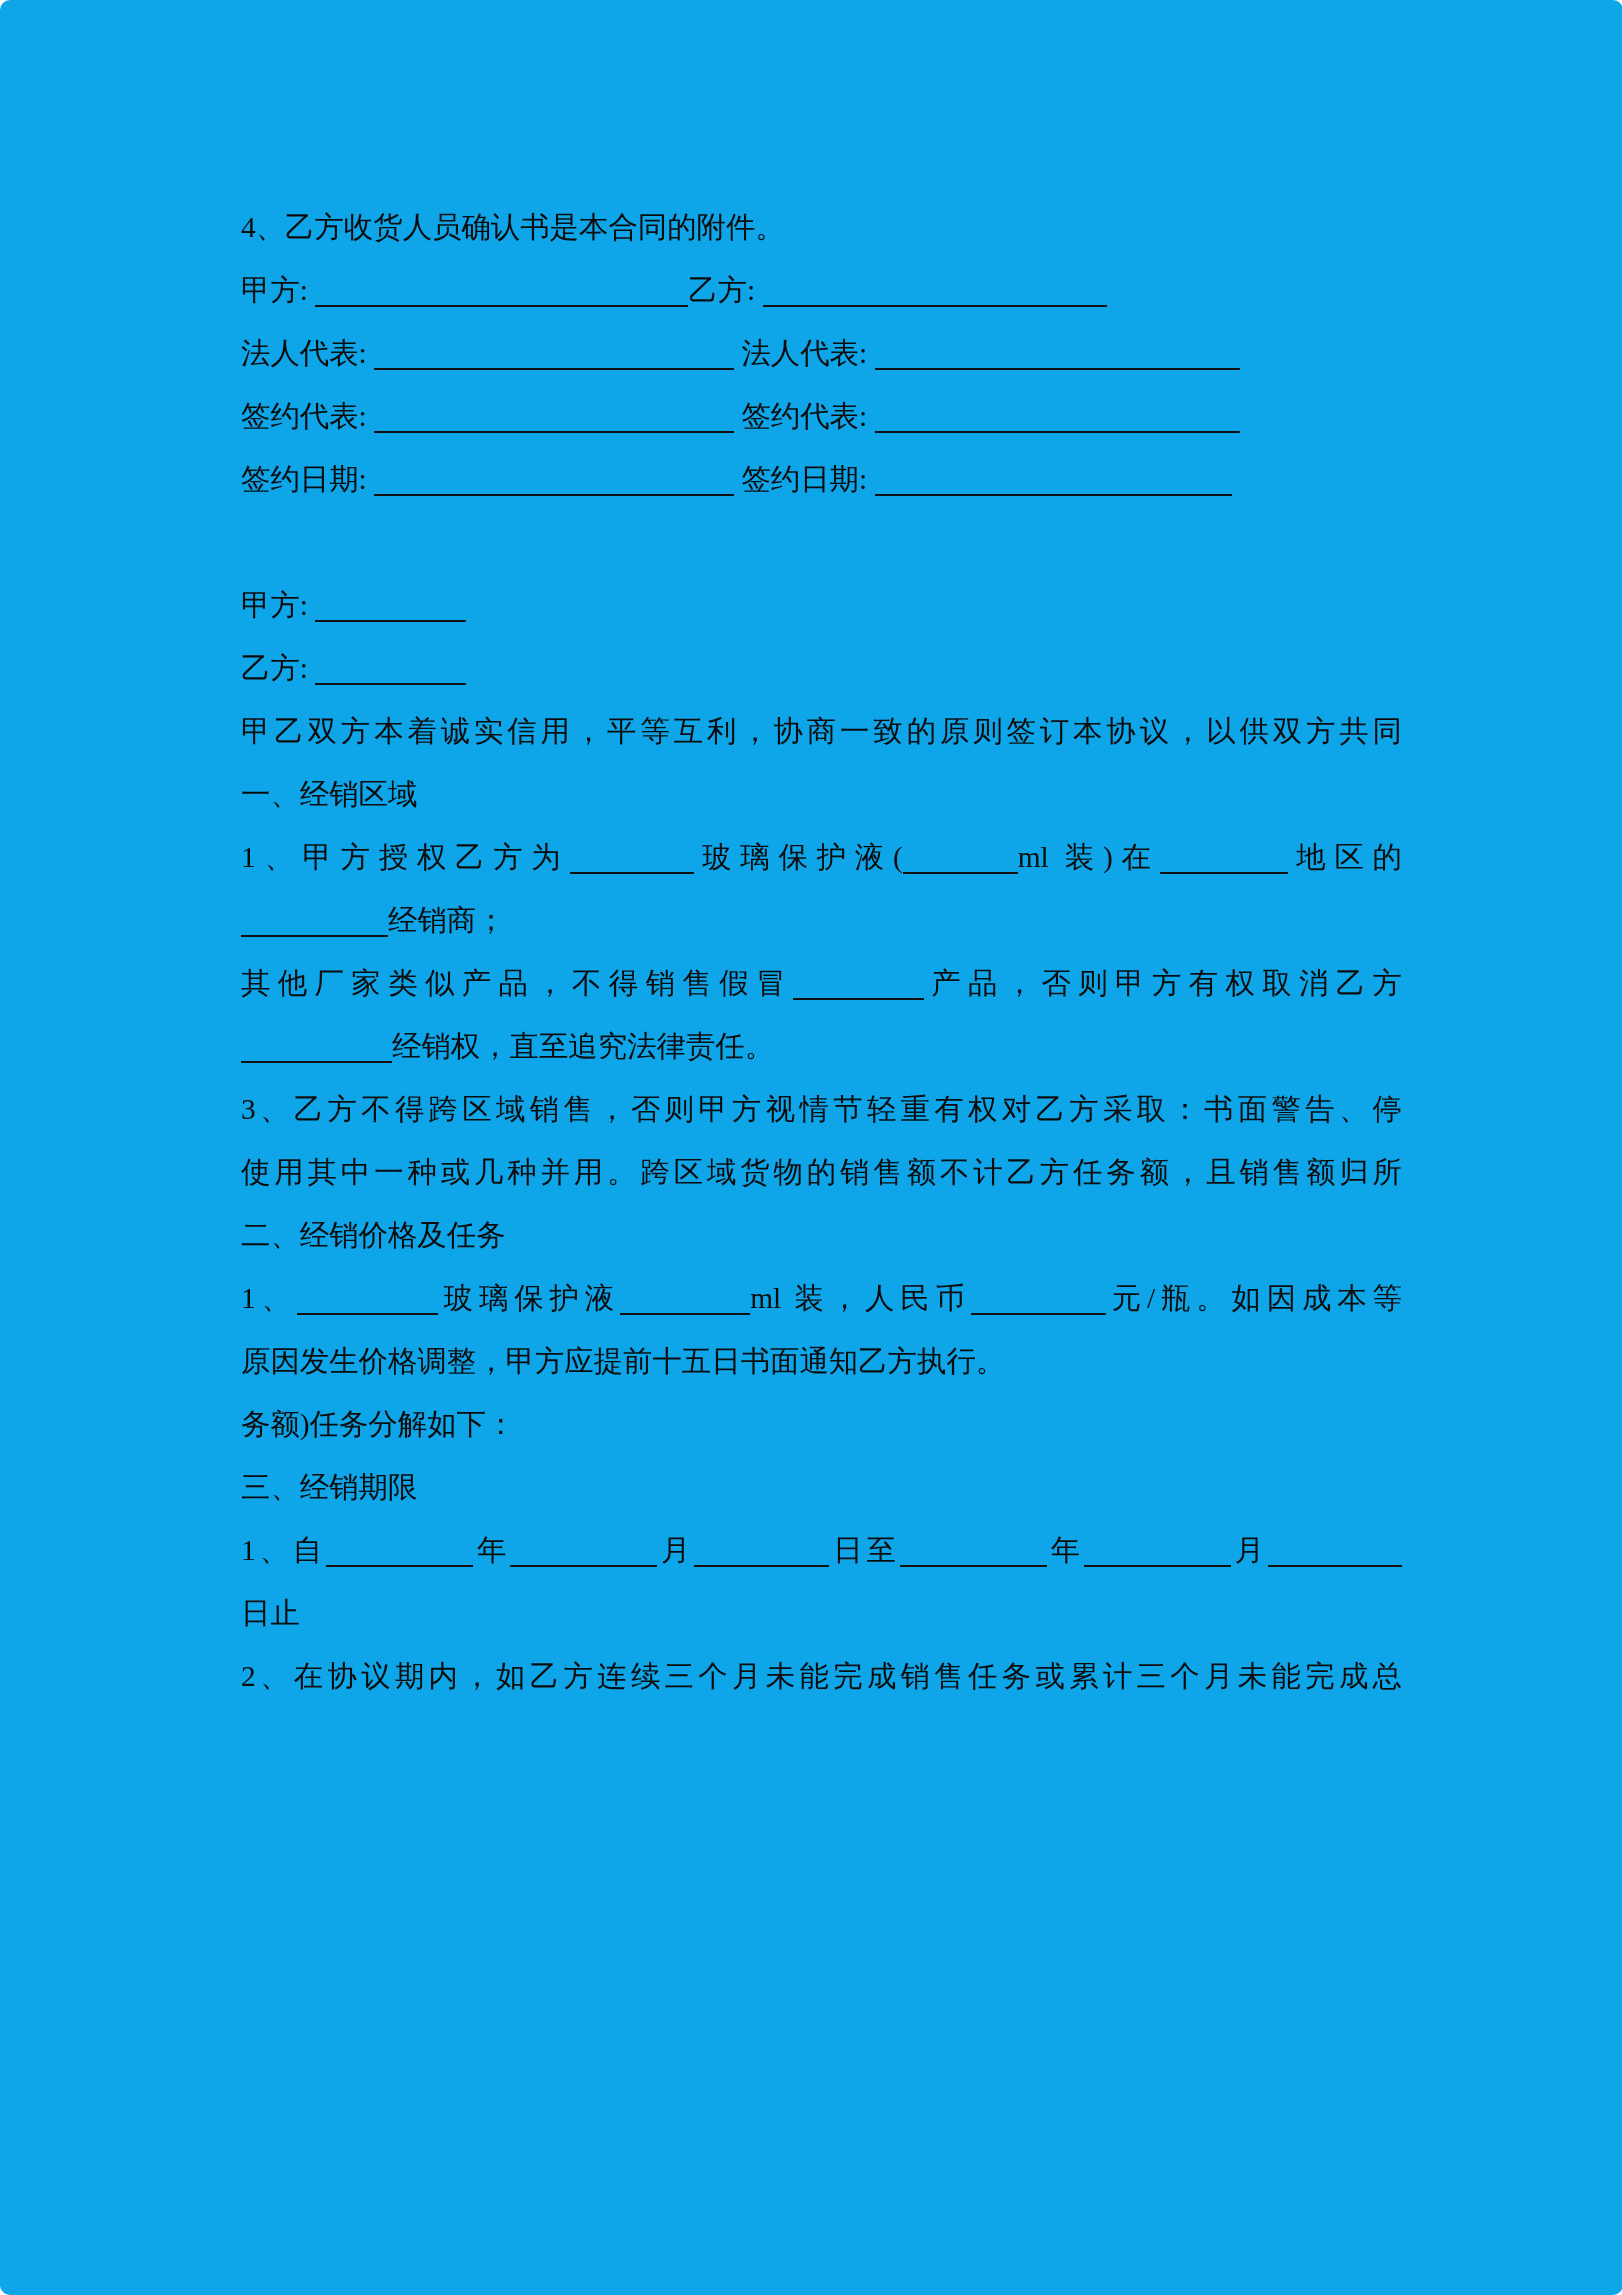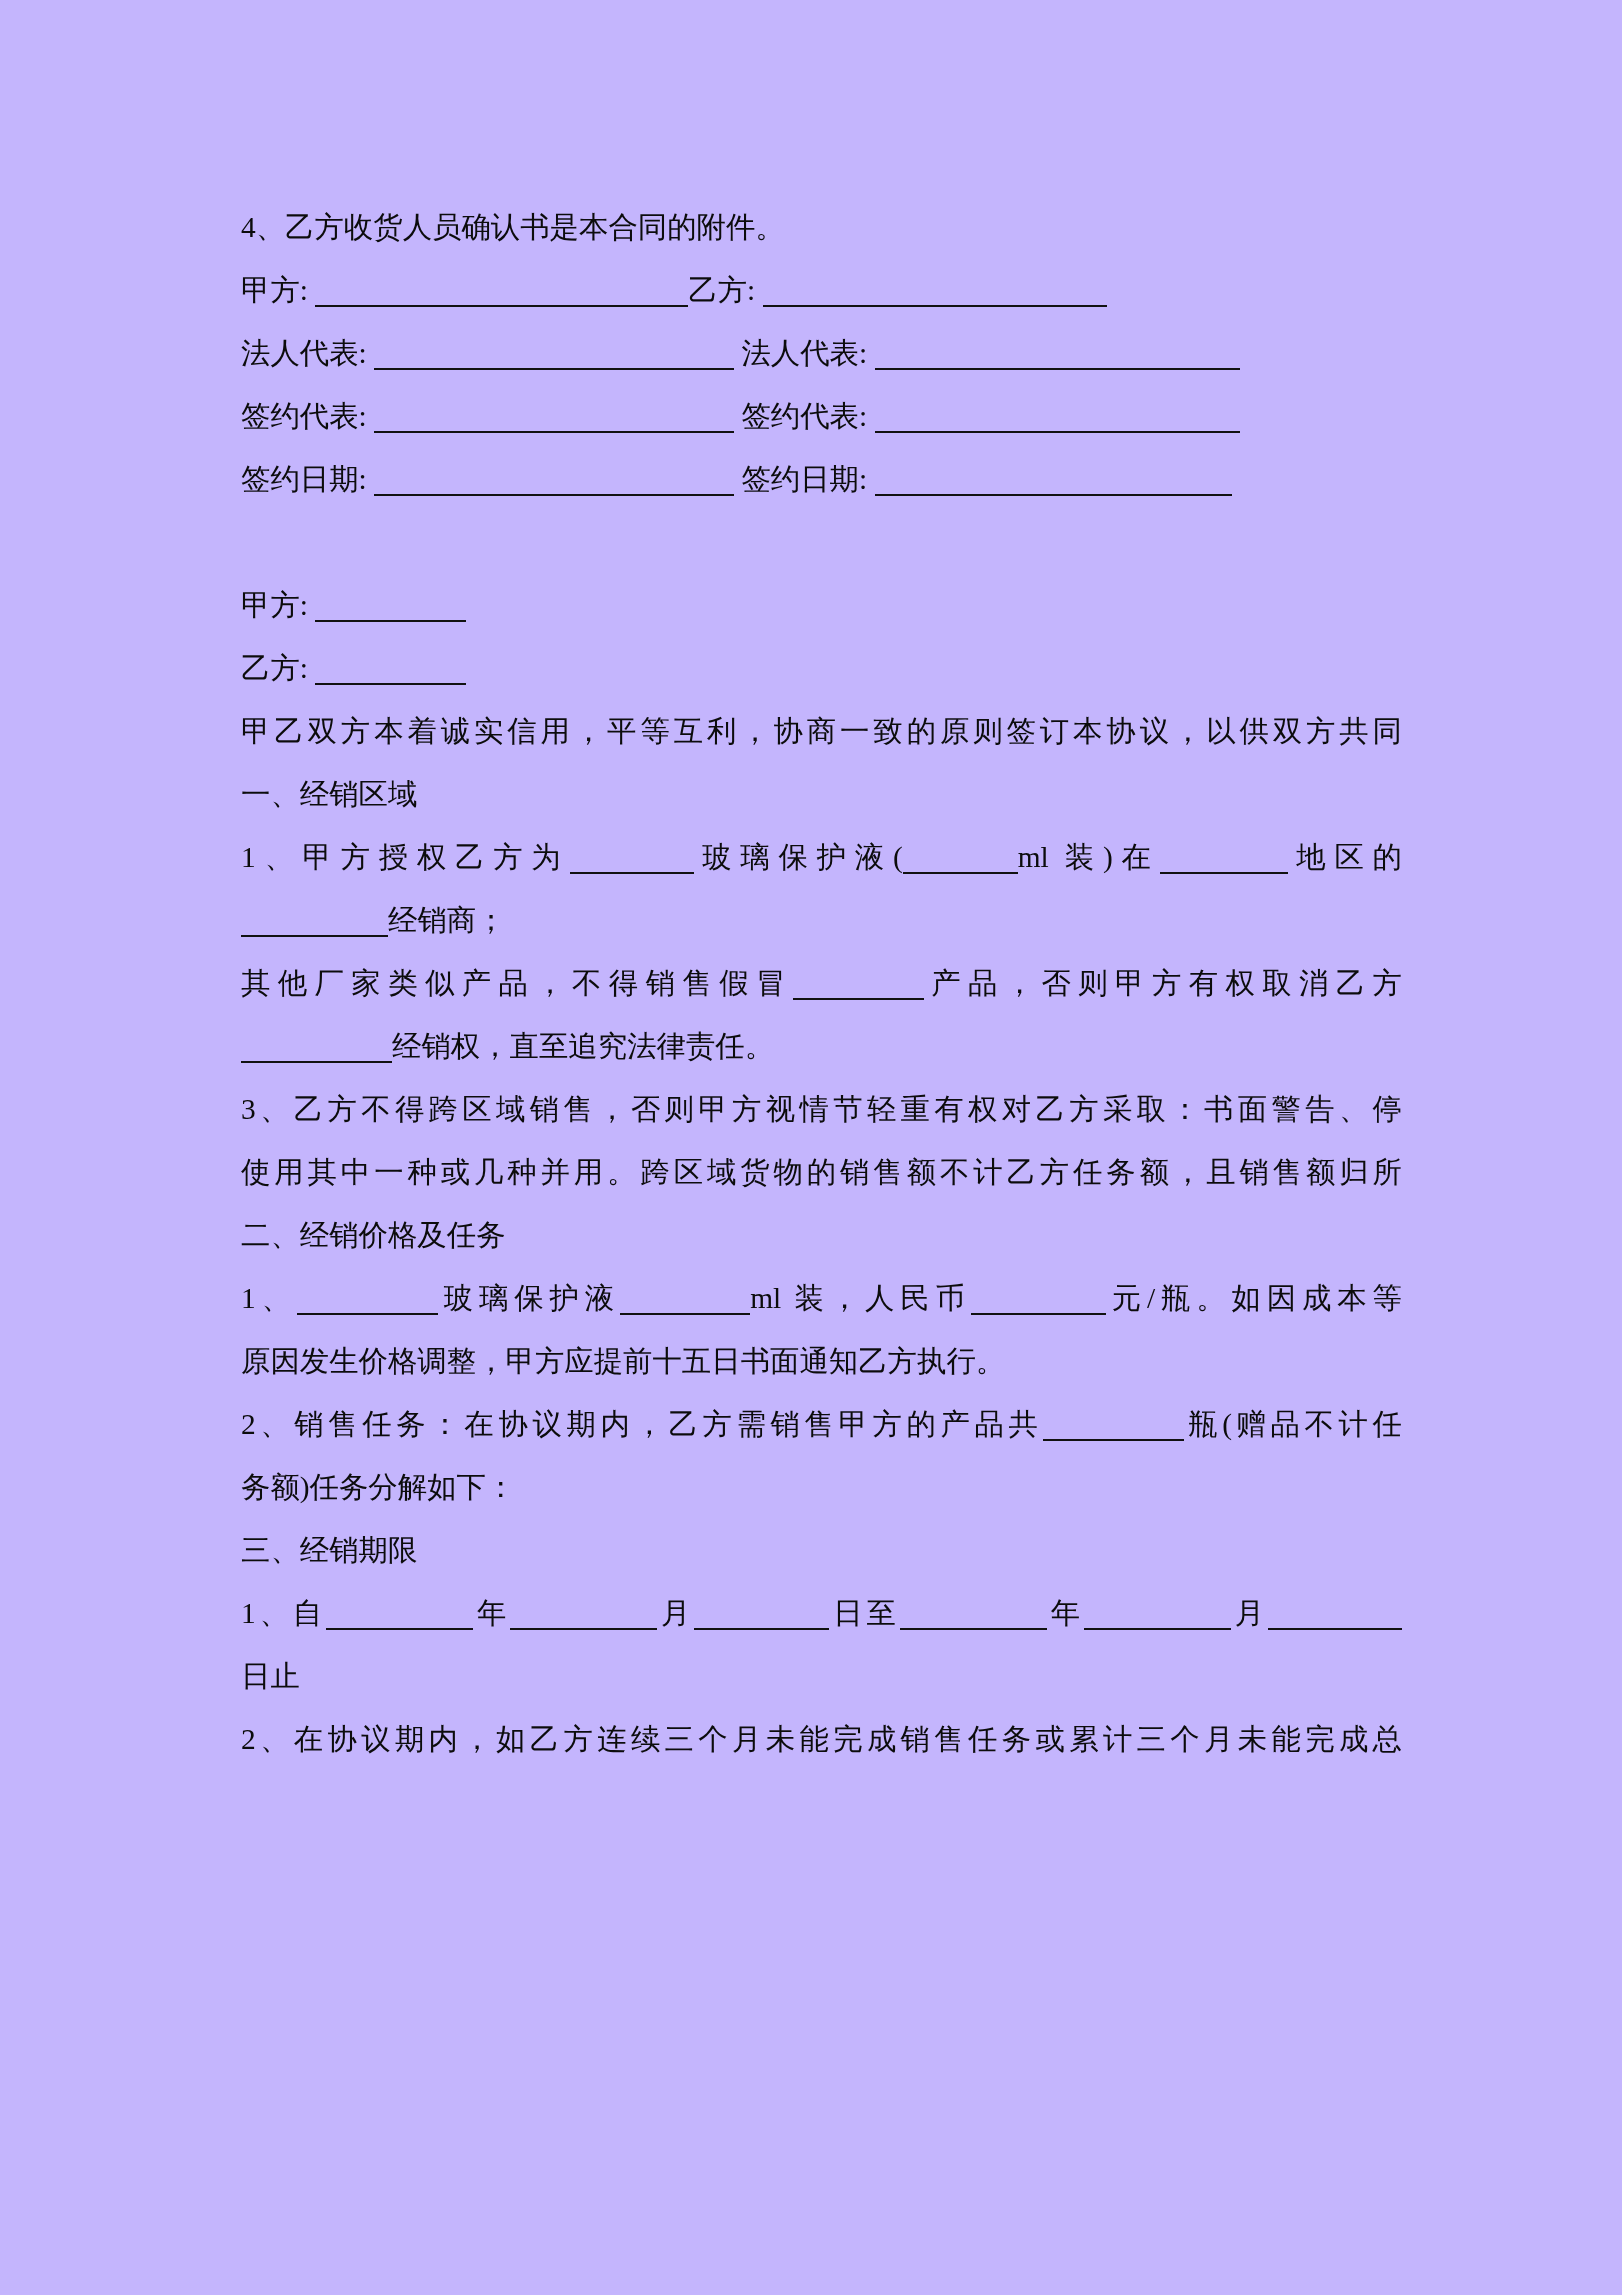--- a/index.html
+++ b/index.html
@@ -8,21 +8,22 @@
     height: 2295px;
     background: #fbfbfb;
     position: relative;
     font-family: "Liberation Serif", "DejaVu Serif", serif;
     color: #0c0c0c;
     overflow: hidden;
   }
   .page {
     position: absolute;
     inset: 0;
-    background: #c4b5fd;
+    background: #0ea5e9;
+    border-radius: 10px;
   }
   .doc {
     position: absolute;
     left: 241px;
     top: 196px;
     width: 1161px;
     font-size: 29.4px;
   }
   .line {
     height: 63px;
@@ -59,21 +60,20 @@
       <div class="line"><span class="run">一、经销区域</span></div>
       <div class="line just"><span class="run">1、甲方授权乙方为</span><span class="blank" style="width: 124px;"></span><span class="run">玻璃保护液(</span><span class="blank" style="width: 115px;"></span><span class="run">ml 装)在</span><span class="blank" style="width: 128px;"></span><span class="run">地区的</span></div>
       <div class="line"><span class="blank" style="width: 147px;"></span><span class="run">经销商；</span></div>
       <div class="line just"><span class="run">其他厂家类似产品，不得销售假冒</span><span class="blank" style="width: 131px;"></span><span class="run">产品，否则甲方有权取消乙方</span></div>
       <div class="line"><span class="blank" style="width: 151px;"></span><span class="run">经销权，直至追究法律责任。</span></div>
       <div class="line just"><span class="run">3、乙方不得跨区域销售，否则甲方视情节轻重有权对乙方采取：书面警告、停</span></div>
       <div class="line just"><span class="run">使用其中一种或几种并用。跨区域货物的销售额不计乙方任务额，且销售额归所</span></div>
       <div class="line"><span class="run">二、经销价格及任务</span></div>
       <div class="line just"><span class="run">1、</span><span class="blank" style="width: 141px;"></span><span class="run">玻璃保护液</span><span class="blank" style="width: 130px;"></span><span class="run">ml 装，人民币</span><span class="blank" style="width: 135px;"></span><span class="run">元/瓶。如因成本等</span></div>
       <div class="line"><span class="run">原因发生价格调整，甲方应提前十五日书面通知乙方执行。</span></div>
-      <div class="line just"><span class="run">2、销售任务：在协议期内，乙方需销售甲方的产品共</span><span class="blank" style="width: 141px;"></span><span class="run">瓶(赠品不计任</span></div>
       <div class="line"><span class="run">务额)任务分解如下：</span></div>
       <div class="line"><span class="run">三、经销期限</span></div>
       <div class="line just"><span class="run">1、自</span><span class="blank" style="width: 147px;"></span><span class="run">年</span><span class="blank" style="width: 147px;"></span><span class="run">月</span><span class="blank" style="width: 135px;"></span><span class="run">日至</span><span class="blank" style="width: 147px;"></span><span class="run">年</span><span class="blank" style="width: 147px;"></span><span class="run">月</span><span class="blank" style="width: 134px;"></span></div>
       <div class="line"><span class="run">日止</span></div>
       <div class="line just"><span class="run">2、在协议期内，如乙方连续三个月未能完成销售任务或累计三个月未能完成总</span></div>
     </div>
 </div>
 
 
 </body></html>

